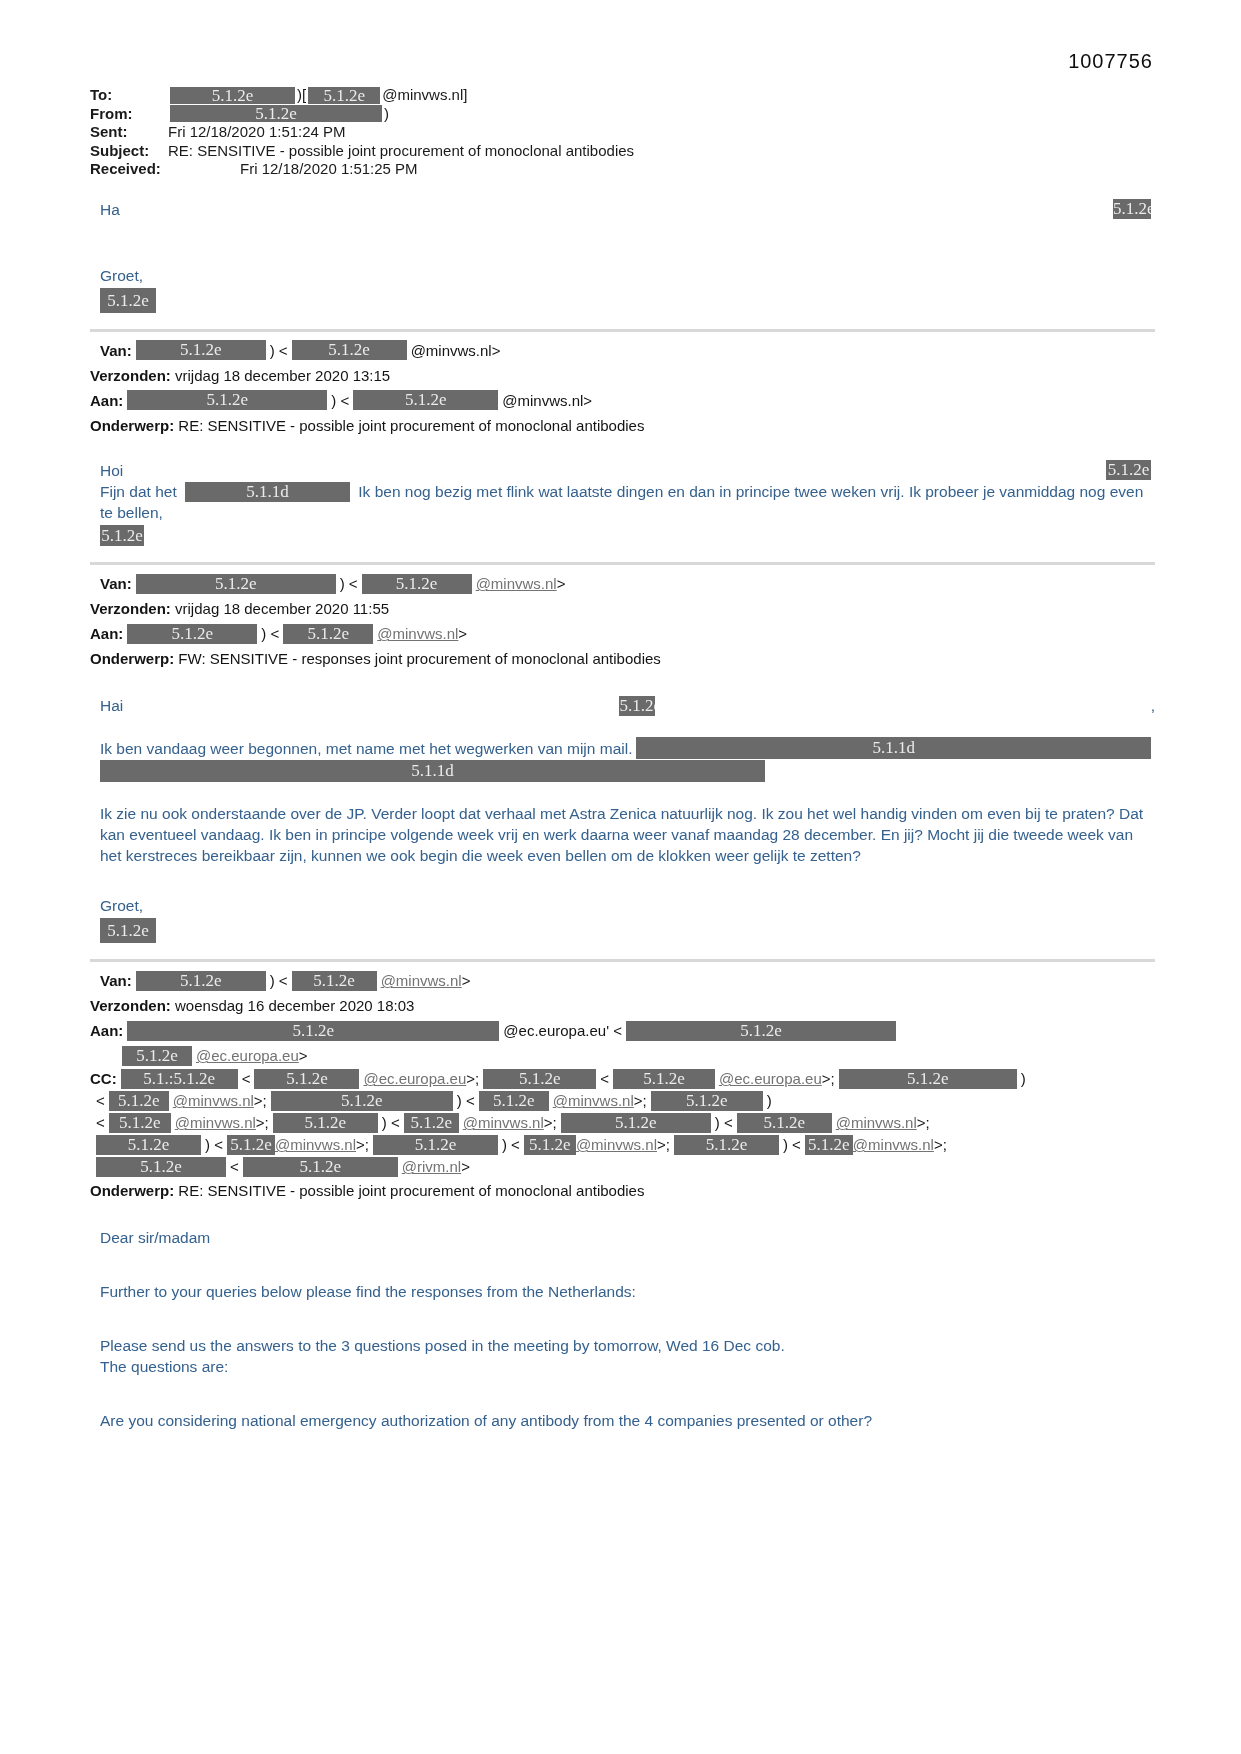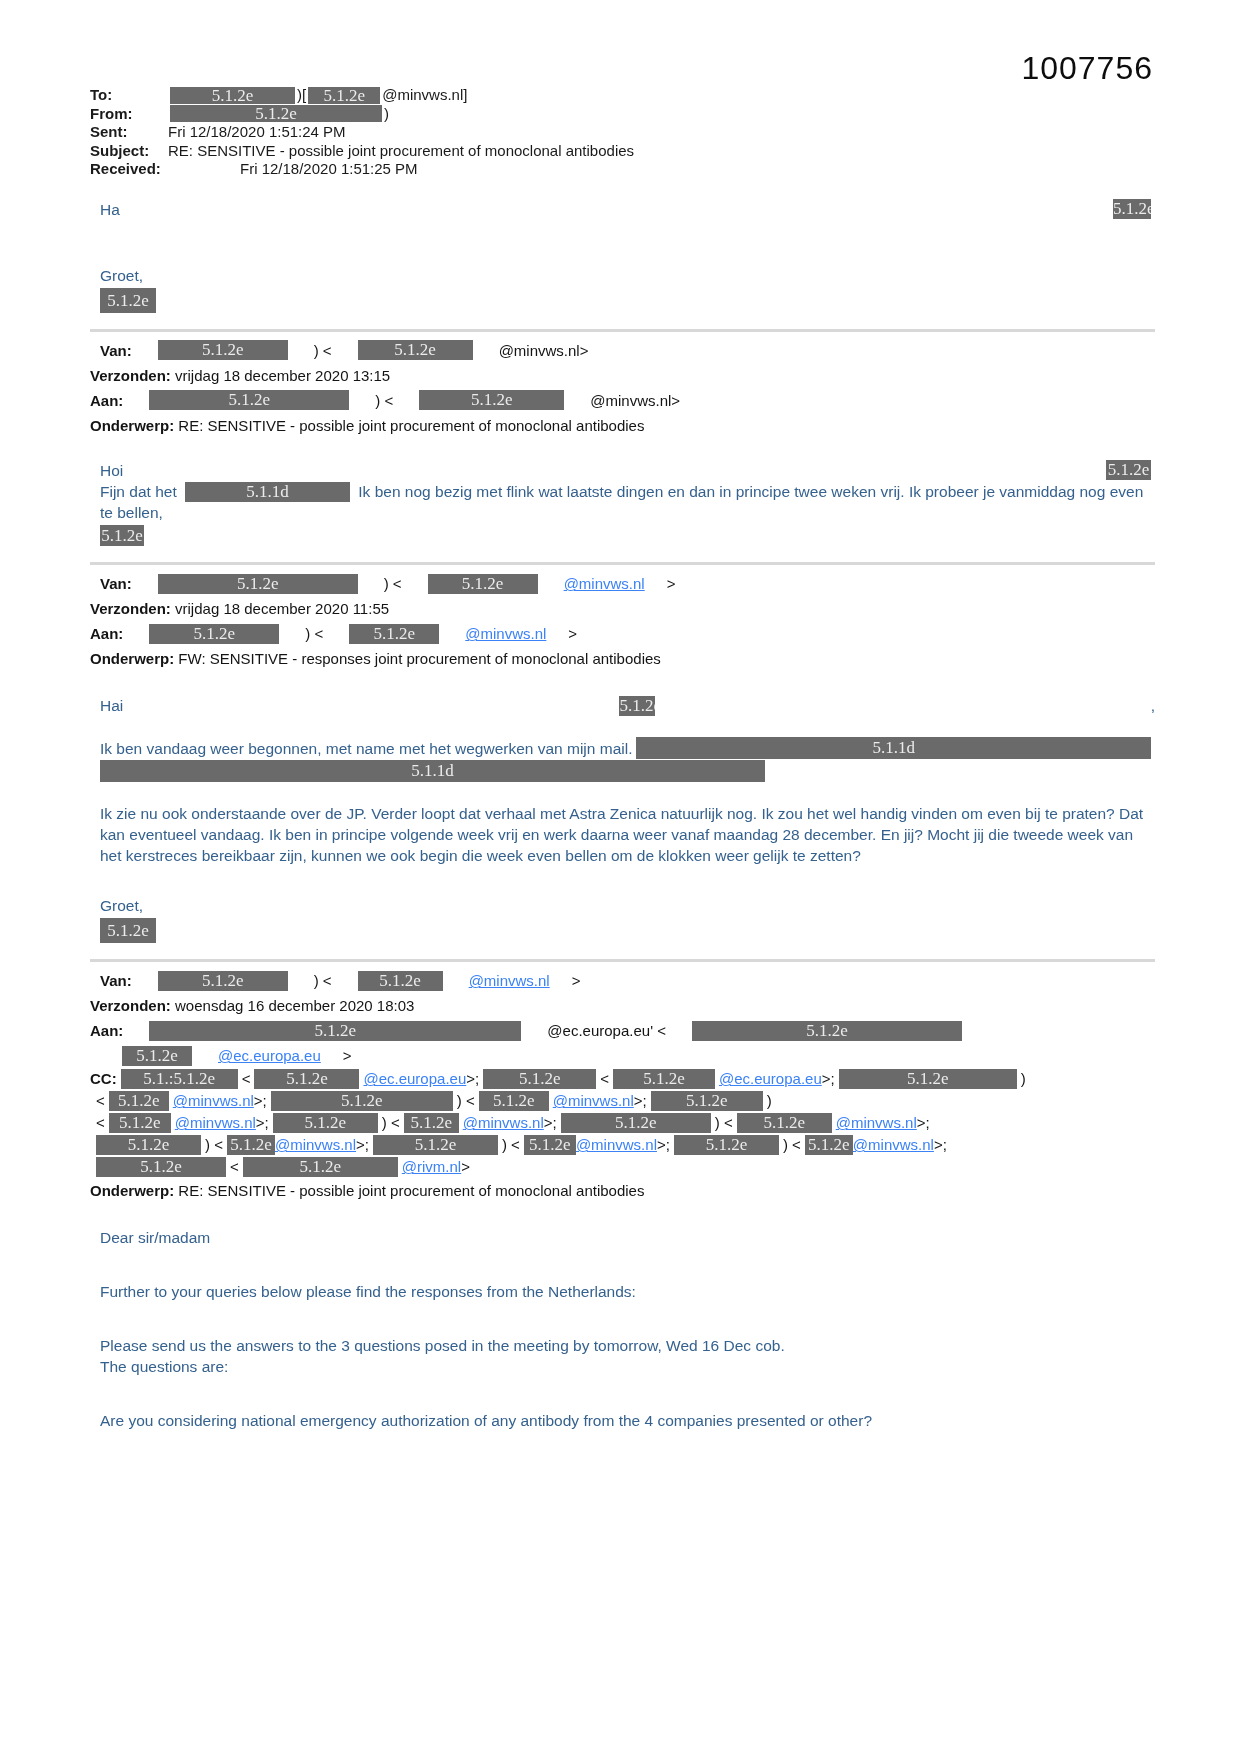--- a/index.html
+++ b/index.html
@@ -1,18 +1,18 @@
 <!DOCTYPE html>
 <html><head>
 <meta charset="utf-8">
 <style>
   html,body{margin:0;padding:0;background:#ffffff;}
   body{width:1241px;height:1754px;font-family:"Liberation Sans",sans-serif;color:#1a1a1a;position:relative;}
   .page{position:relative;width:1241px;height:1754px;box-sizing:border-box;padding:50px 86px 0 90px;}
-  .docnum{position:absolute;top:50px;right:88px;font-size:32px;letter-spacing:1px;color:#0d0d0d;}
+  .docnum{position:absolute;top:50px;right:88px;font-size:20px;letter-spacing:1px;color:#0d0d0d;}
 
   
   .hdr{margin-top:36px;font-size:15px;line-height:18.5px;}
   .hrow{display:flex;align-items:flex-start;}
   .hlabel{width:78px;font-weight:bold;flex:0 0 78px;}
   .hval{display:flex;align-items:center;flex-wrap:wrap;}
   .recv-indent{margin-left:72px;}
 
   
   .rd{display:inline-block;background:#6a6a6a;color:#ececec;font-size:17px;text-align:center;
@@ -26,26 +26,26 @@
   
   .msg{color:#35618E;font-size:15.5px;line-height:21px;padding-left:10px;}
   .msg .line{margin:0;justify-content:space-between;}
   .gap{height:21px;}
   .gap-sm{height:12px;}
 
   
   .rule{border:none;border-top:3px solid #d8d8d8;margin:16px 0 6px 0;}
   .quote{font-size:15px;line-height:25px;color:#141414;}
   .qlabel{font-weight:bold;}
-  .qline{display:flex;align-items:center;flex-wrap:wrap;gap:22px;}
+  .qline{display:flex;align-items:center;flex-wrap:wrap;}
   .qline.txt{display:block;}
   .indent10{padding-left:10px;}
   .indent28{padding-left:28px;}
   .indent6{padding-left:6px;}
-  a.lnk{color:#3b82f6;text-decoration:underline;}
+  a.lnk{color:#737373;text-decoration:underline;}
   .ccline{display:flex;align-items:center;flex-wrap:nowrap;line-height:22px;}
   .flexline{display:flex;align-items:center;}
   .para{margin:0;}
 </style>
 </head>
 <body>
 
 <div class="page">
 
   <div class="docnum">1007756</div>

